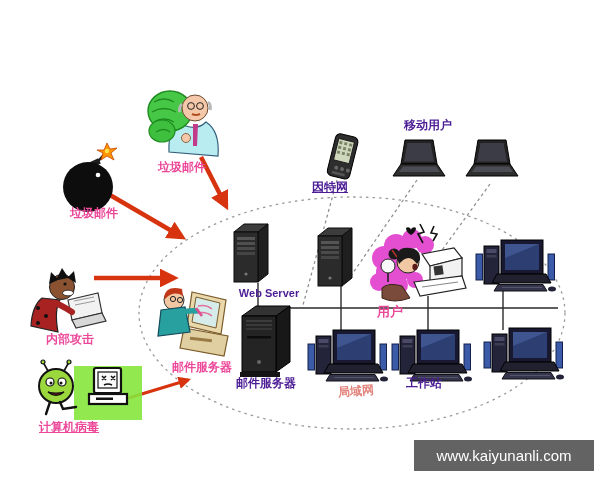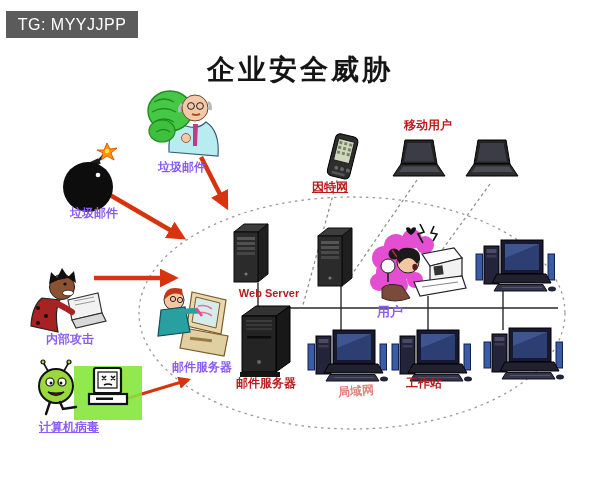--- a/index.html
+++ b/index.html
@@ -7,22 +7,22 @@
          font-family:"Liberation Sans",sans-serif;}
   .badge{position:absolute;display:flex;align-items:center;justify-content:center;
          color:#fff;background:#5b5b5b;}
   .badge-top{left:6px;top:11px;width:132px;height:27px;font-size:16px;letter-spacing:.5px;}
   .badge-bottom{left:414px;top:440px;width:180px;height:31px;background:#636363;font-size:15px;}
   .title{position:absolute;left:0;right:0;top:51px;text-align:center;color:#151515;
          font-family:"DejaVu Serif","Liberation Serif",serif;font-size:28px;font-weight:600;
          letter-spacing:3px;}
   .label{position:absolute;font-size:12px;font-weight:bold;text-align:center;line-height:1.1;
          white-space:nowrap;}
-  .navy{color:#8b5cf6;}
-  .red{color:#b91c1c;}
+  .navy{color:#ec4899;}
+  .red{color:#4c1d95;}
   .pink{color:#e2837b;transform:rotate(-4deg);}
   svg{position:absolute;left:0;top:0;}
 </style>
 </head>
 <body>
 
 <div class="stage">
 
   <svg width="600" height="480" viewBox="0 0 600 480">
     <defs>
@@ -226,25 +226,24 @@
       <path d="M16,42 L12,54 M26,42 L29,49 L42,47" stroke="#111" stroke-width="2.4" fill="none" stroke-linecap="round"></path>
       <rect x="60" y="8" width="27" height="25" rx="2" fill="#fff" stroke="#111" stroke-width="2.2"></rect>
       <rect x="64" y="12" width="19" height="16" fill="#fafafa" stroke="#111" stroke-width="1.2"></rect>
       <path d="M68,16 l4,4 M72,16 l-4,4 M77,16 l4,4 M81,16 l-4,4" stroke="#111" stroke-width="1.5"></path>
       <path d="M70,25 q4,-2 8,0" stroke="#111" stroke-width="1.4" fill="none"></path>
       <rect x="55" y="34" width="38" height="10" fill="#fff" stroke="#111" stroke-width="2.2"></rect>
       <rect x="62" y="37.5" width="17" height="2.5" fill="#111"></rect>
     </g>
   </svg>
 
-  <div class="badge badge-top">
-    <span>TG: MYYJJPP</span>
+  <div class="badge badge-bottom">
+    <span>www.kaiyunanli.com</span>
   </div>
 
-  <div class="title">企业安全威胁</div>
 
   <div class="label navy" style="left:52px;top:207px;width:84px;">垃圾邮件</div>
   <div class="label navy" style="left:140px;top:161px;width:84px;">垃圾邮件</div>
   <div class="label red" style="left:300px;top:181px;width:60px;text-decoration:underline;">因特网</div>
   <div class="label red" style="left:396px;top:119px;width:64px;">移动用户</div>
   <div class="label red" style="left:230px;top:287px;width:78px;font-size:11px;">Web Server</div>
   <div class="label red" style="left:224px;top:377px;width:84px;">邮件服务器</div>
   <div class="label navy" style="left:38px;top:333px;width:64px;">内部攻击</div>
   <div class="label navy" style="left:170px;top:361px;width:64px;">邮件服务器</div>
   <div class="label navy" style="left:29px;top:421px;width:80px;text-decoration:underline;">计算机病毒</div>

